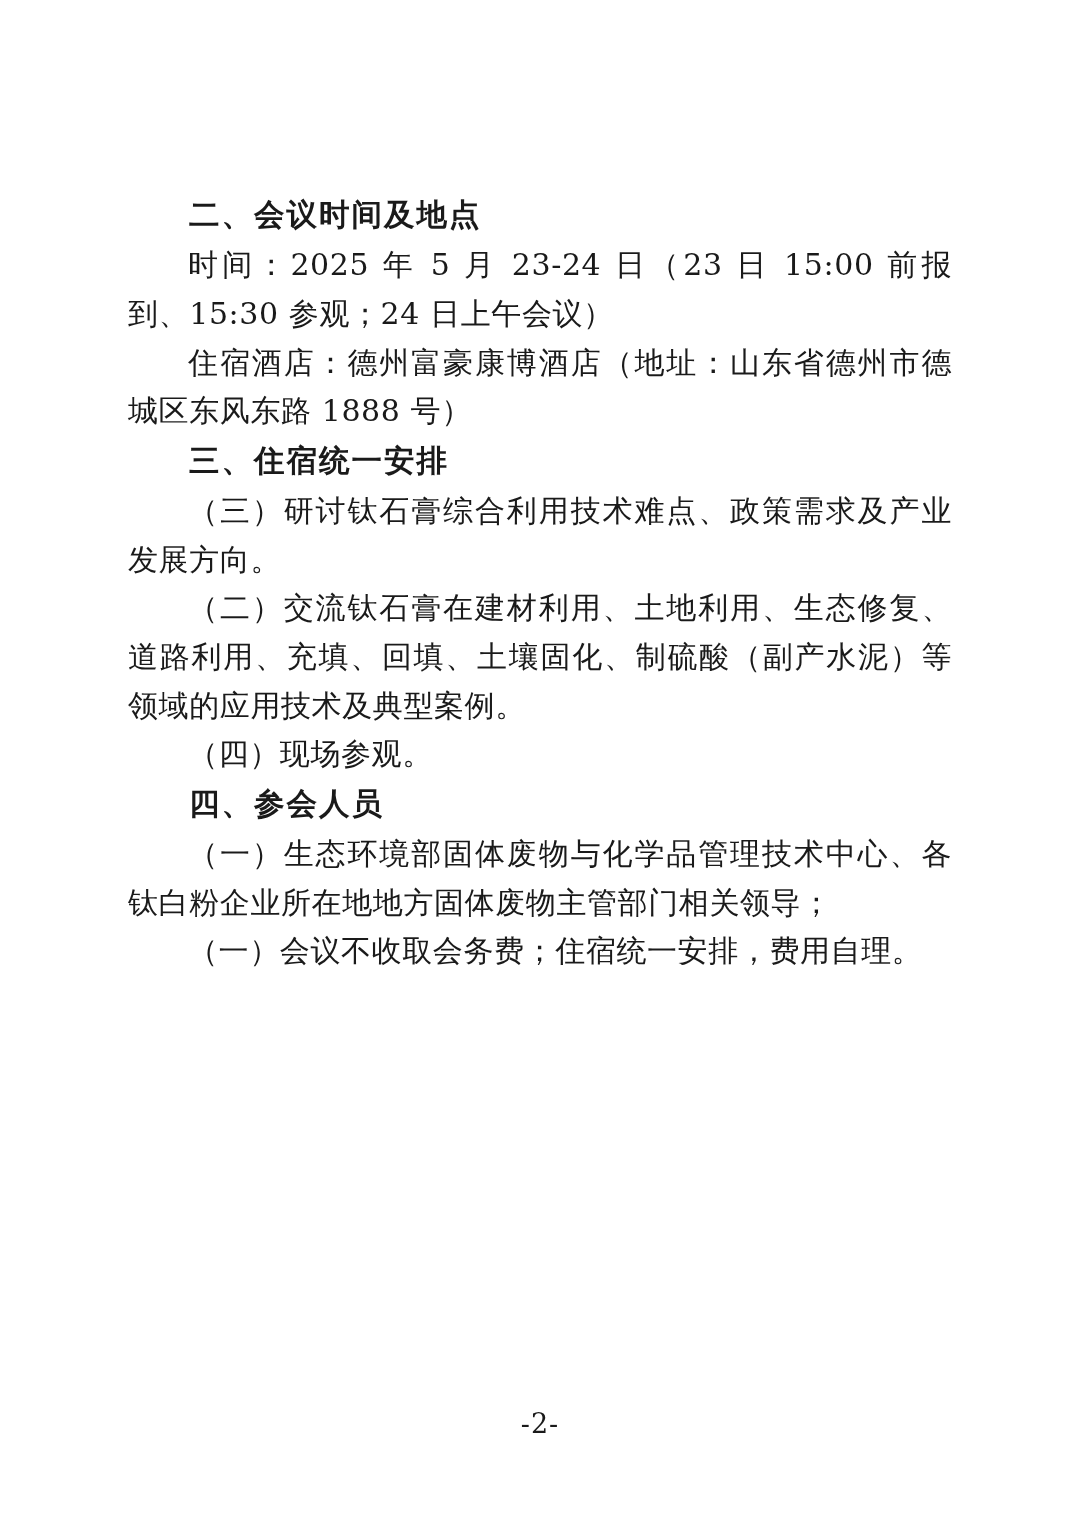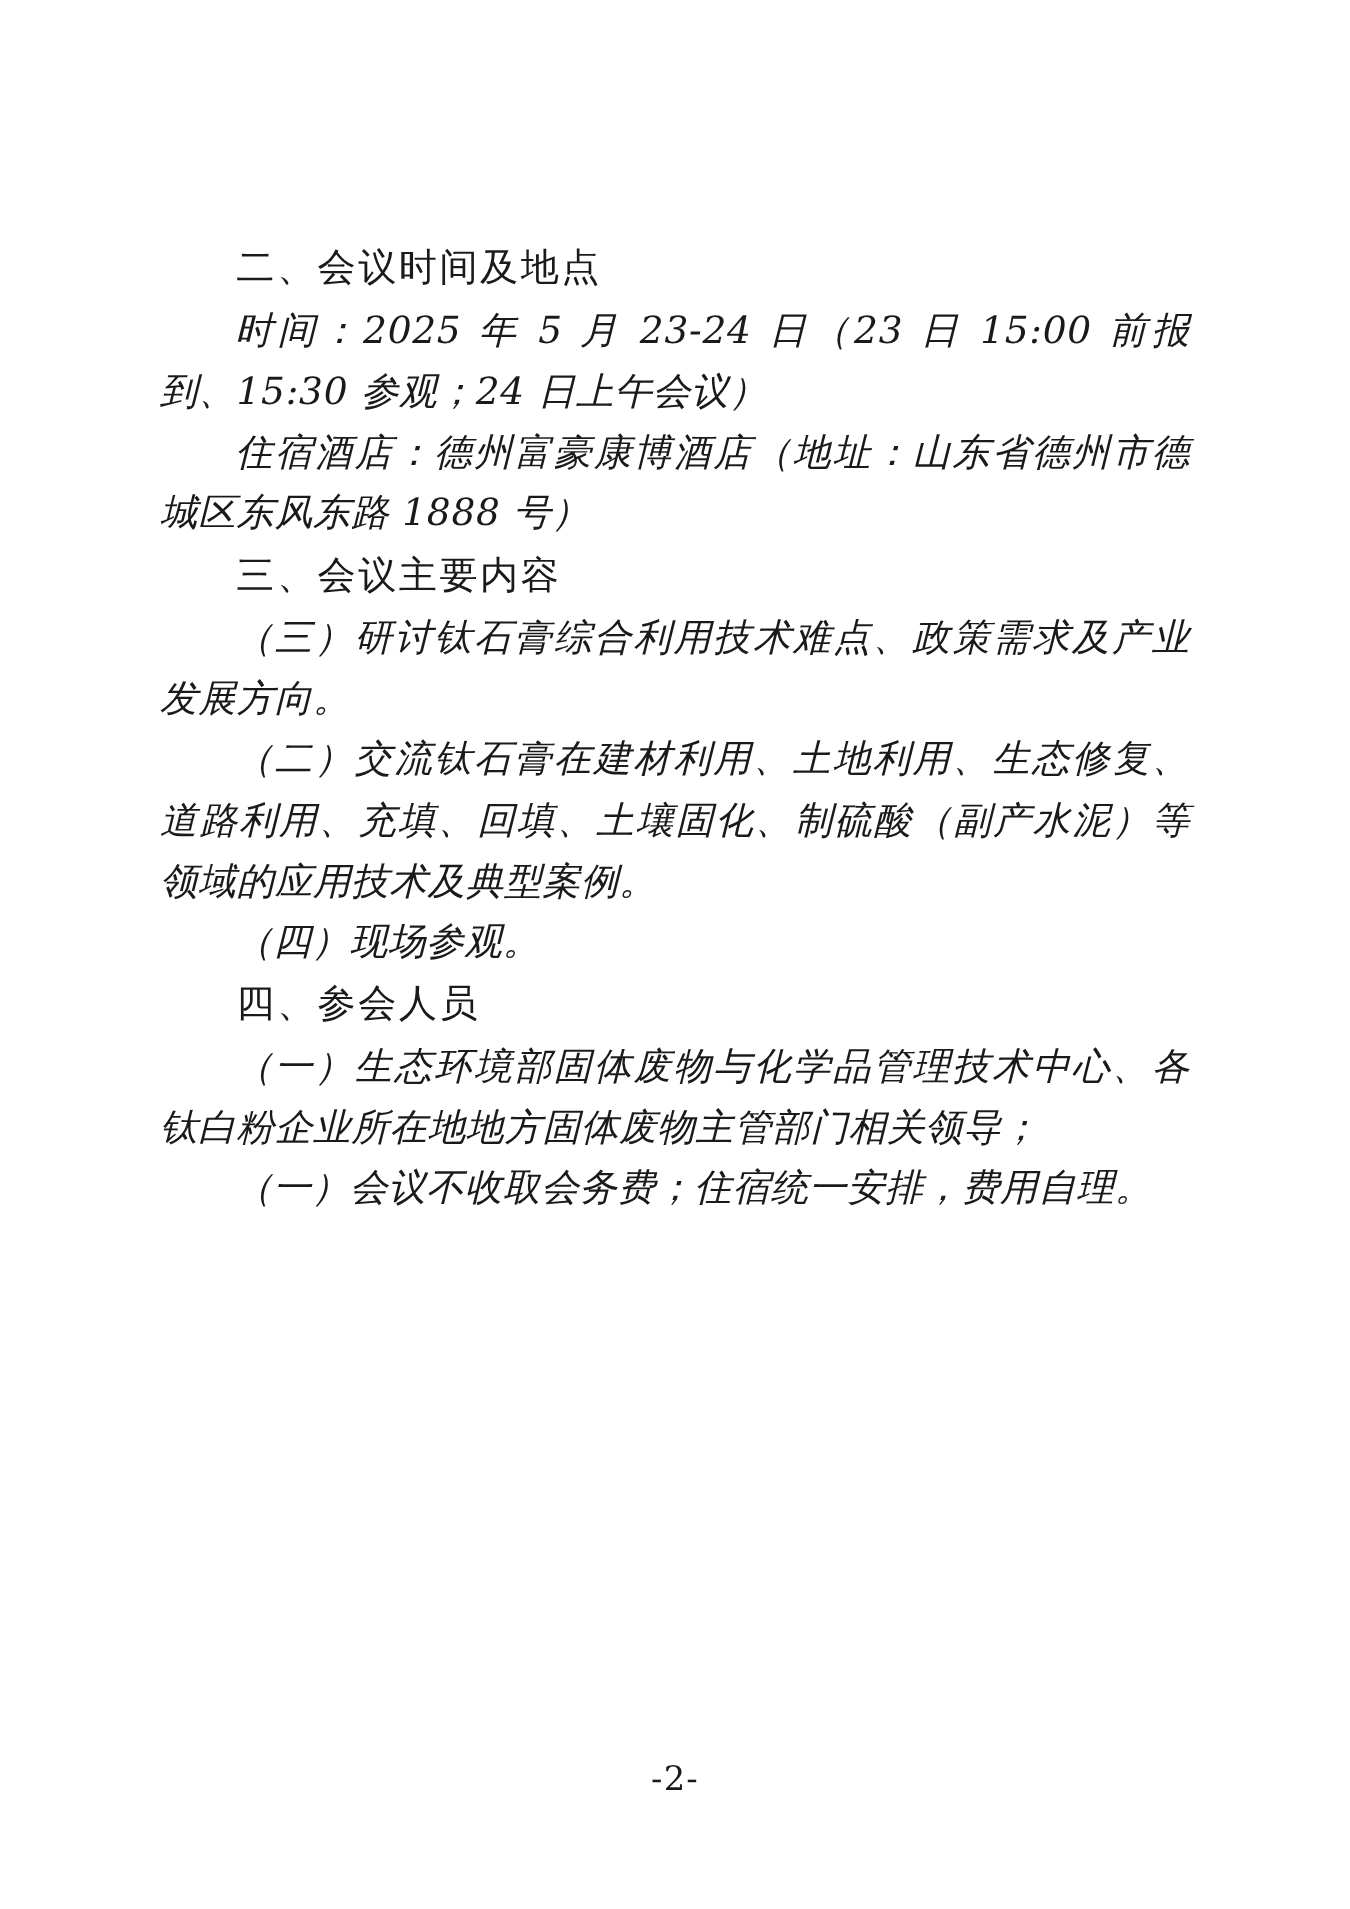--- a/index.html
+++ b/index.html
@@ -24,53 +24,52 @@
     padding: 190px 128px 60px 128px;
   }
   .doc-body {
     font-size: 30px;
     line-height: 1.62;
     letter-spacing: 0.6px;
     text-align: justify;
     text-justify: inter-ideograph;
   }
   .section-heading {
-    font-weight: normal;
+    font-weight: bold;
     font-size: 30.5px;
     margin: 0 0 2px 0;
     text-indent: 2em;
     letter-spacing: 2px;
     line-height: 1.62;
   }
   .para {
     margin: 0;
     text-indent: 2em;
     line-height: 1.62;
-    font-style: italic;
   }
   .page-number {
     position: absolute;
     bottom: 88px;
     left: 0;
     width: 1080px;
     text-align: center;
     font-size: 27px;
     font-family: "DejaVu Serif", "Liberation Serif", serif;
     letter-spacing: 1px;
   }
 </style>
 </head>
 <body>
 
 <div class="page">
   <div class="doc-body" id="doc-body">
       <p class="section-heading">二、会议时间及地点</p>
       <p class="para">时间：2025 年 5 月 23-24 日（23 日 15:00 前报到、15:30 参观；24 日上午会议）</p>
       <p class="para">住宿酒店：德州富豪康博酒店（地址：山东省德州市德城区东风东路 1888 号）</p>
-      <p class="section-heading">三、会议主要内容</p>
+      <p class="section-heading">三、住宿统一安排</p>
       <p class="para">（三）研讨钛石膏综合利用技术难点、政策需求及产业发展方向。</p>
       <p class="para">（二）交流钛石膏在建材利用、土地利用、生态修复、道路利用、充填、回填、土壤固化、制硫酸（副产水泥）等领域的应用技术及典型案例。</p>
       <p class="para">（四）现场参观。</p>
       <p class="section-heading">四、参会人员</p>
       <p class="para">（一）生态环境部固体废物与化学品管理技术中心、各钛白粉企业所在地地方固体废物主管部门相关领导；</p>
       <p class="para">（一）会议不收取会务费；住宿统一安排，费用自理。</p>
     </div>
   <div class="page-number">-2-</div>
 </div>
 

